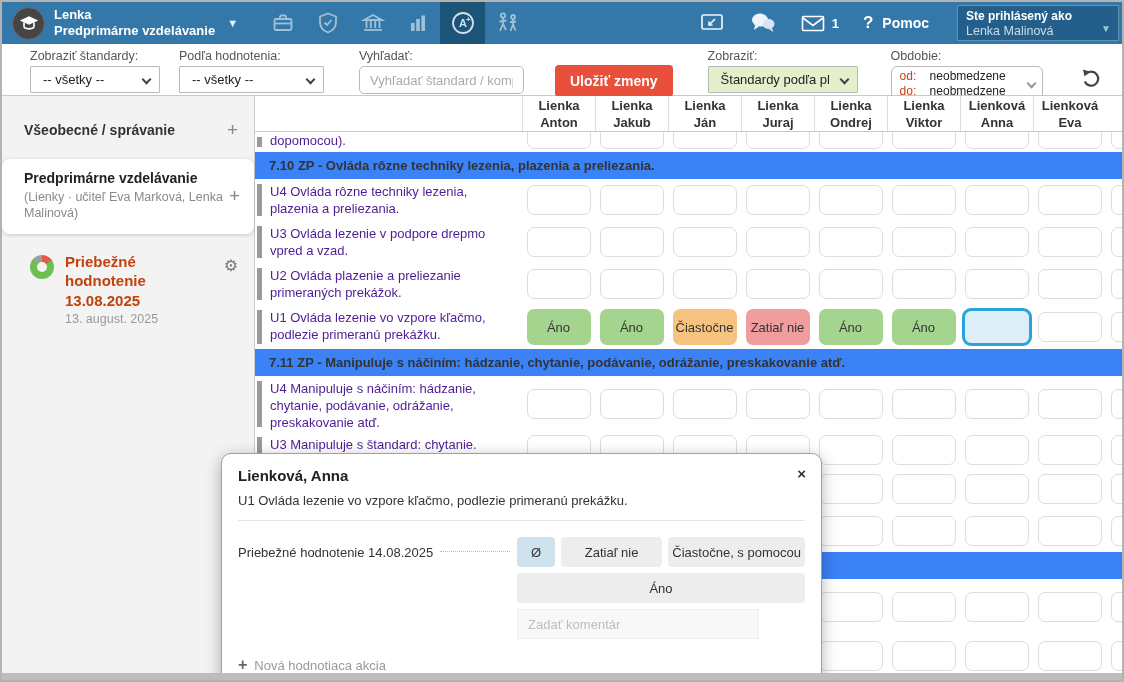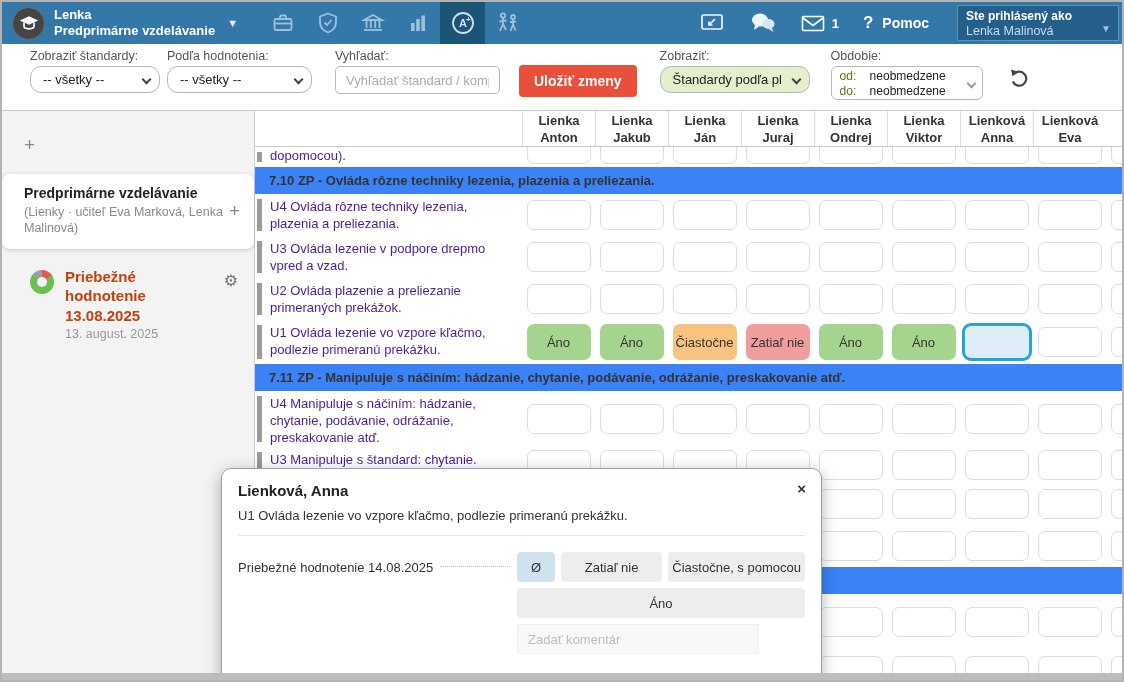--- a/index.html
+++ b/index.html
@@ -16,33 +16,33 @@
   .nav-item.active { background:#1b5477; }
   .top-right { margin-left:auto; display:flex; align-items:center; gap:24px; }
   .mail-wrap { display:flex; align-items:center; gap:7px; color:#fff; font-weight:bold; font-size:13px; }
   .help { display:flex; align-items:center; gap:9px; color:#fff; font-weight:bold; font-size:14px; }
   .help .q { font-size:17px; }
   .userbox { width:162px; height:36px; background:#235f8a; border:1px solid #5e93b8; padding:3px 8px; color:#fff; font-size:12px; font-weight:bold; line-height:1.25; position:relative; margin-left:4px; margin-right:3px; }
   .userbox .uname { color:#c9dcea; font-weight:normal; font-size:12.5px; }
   .userbox .ucaret { position:absolute; right:7px; bottom:5px; color:#9cc2da; font-size:10px; }
 
   
-  .filterbar { height:67px; border-bottom:1px solid #c9c9c9; background:#fff; display:flex; align-items:flex-start; padding:5px 0 0 28px; gap:7px; position:relative; }
+  .filterbar { height:52px; border-bottom:1px solid #c9c9c9; background:#fff; display:flex; align-items:flex-start; padding:5px 0 0 28px; gap:19px; position:relative; }
   .fgroup .flabel { font-size:12.5px; color:#555; margin-bottom:3px; display:block; }
-  .fselect { height:27px; border:1px solid #b9b9b9; border-radius:11px; background:#fff; font-size:13px; color:#222; padding:0 26px 0 12px; display:flex; align-items:center; position:relative; cursor:pointer; }
+  .fselect { height:27px; border:1px solid #b9b9b9; border-radius:1px; background:#fff; font-size:13px; color:#222; padding:0 26px 0 12px; display:flex; align-items:center; position:relative; cursor:pointer; }
   .fselect .chev { position:absolute; right:9px; top:9px; }
   .chev { width:7px; height:7px; border-right:2px solid #444; border-bottom:2px solid #444; transform:rotate(45deg); display:inline-block; }
   .w1 { width:130px; } .w2 { width:145px; }
   .finput { width:165px; height:28px; border:1px solid #b9b9b9; border-radius:5px; font-size:13px; color:#333; padding:0 10px; font-family:"Liberation Sans", sans-serif; }
   .finput::placeholder { color:#aaa; }
   .save-btn { margin-top:16px; margin-left:12px; background:#e8503c; color:#fff; border:none; border-radius:4px; font-size:14px; font-weight:bold; padding:8px 15px; cursor:pointer; font-family:"Liberation Sans", sans-serif; }
   .gsel { background:#e4efcb; width:150px; margin-left:40px0; }
   .period { width:152px; height:34px; border:1px solid #b9b9b9; border-radius:6px; font-size:12px; color:#222; padding:2px 20px 2px 8px; position:relative; cursor:pointer; }
   .period .prow { display:flex; gap:10px; line-height:1.25; }
-  .period .pk { color:#4d7c0f; width:20px; }
+  .period .pk { color:#c2410c; width:20px; }
   .period .chev { position:absolute; right:7px; top:13px; border-color:#999; }
   .undo { margin-top:18px; margin-left:18px; cursor:pointer; }
   .redo { position:absolute; left:1113px; top:65px; opacity:.9; }
 
   
   .main { display:flex; height:581px; position:relative; }
   .sidebar { width:253px; background:#f3f3f3; border-right:1px solid #ccc; padding-top:14px; flex:0 0 auto; }
   .side-item1 { display:flex; align-items:center; padding:10px 16px 10px 22px; }
   .side-item1 .t { font-weight:bold; font-size:14px; color:#333; flex:1; }
   .plus { color:#888; font-size:19px; font-weight:normal; cursor:pointer; line-height:1; }
@@ -245,20 +245,21 @@
         <polygon points="3,2.5 9.5,4.5 4.5,9.5" fill="#444"></polygon>
       </svg>
     <svg class="redo icn" width="22" height="22" viewBox="0 0 22 22">
         <path d="M16 7 A7 7 0 1 0 17.2 14.5" fill="none" stroke="#ccc" stroke-width="2.2"></path>
       </svg>
   </div>
 
   <div class="main">
     <div class="sidebar">
       <div class="side-item1">
+        <span class="t">Všeobecné / správanie</span>
         <span class="plus">+</span>
       </div>
       <div class="side-card">
         <div class="txt">
           <div class="t">Predprimárne vzdelávanie</div>
           <div class="s">(Lienky · učiteľ Eva Marková, Lenka Malinová)</div>
         </div>
         <span class="plus">+</span>
       </div>
       <div class="side-assess">

